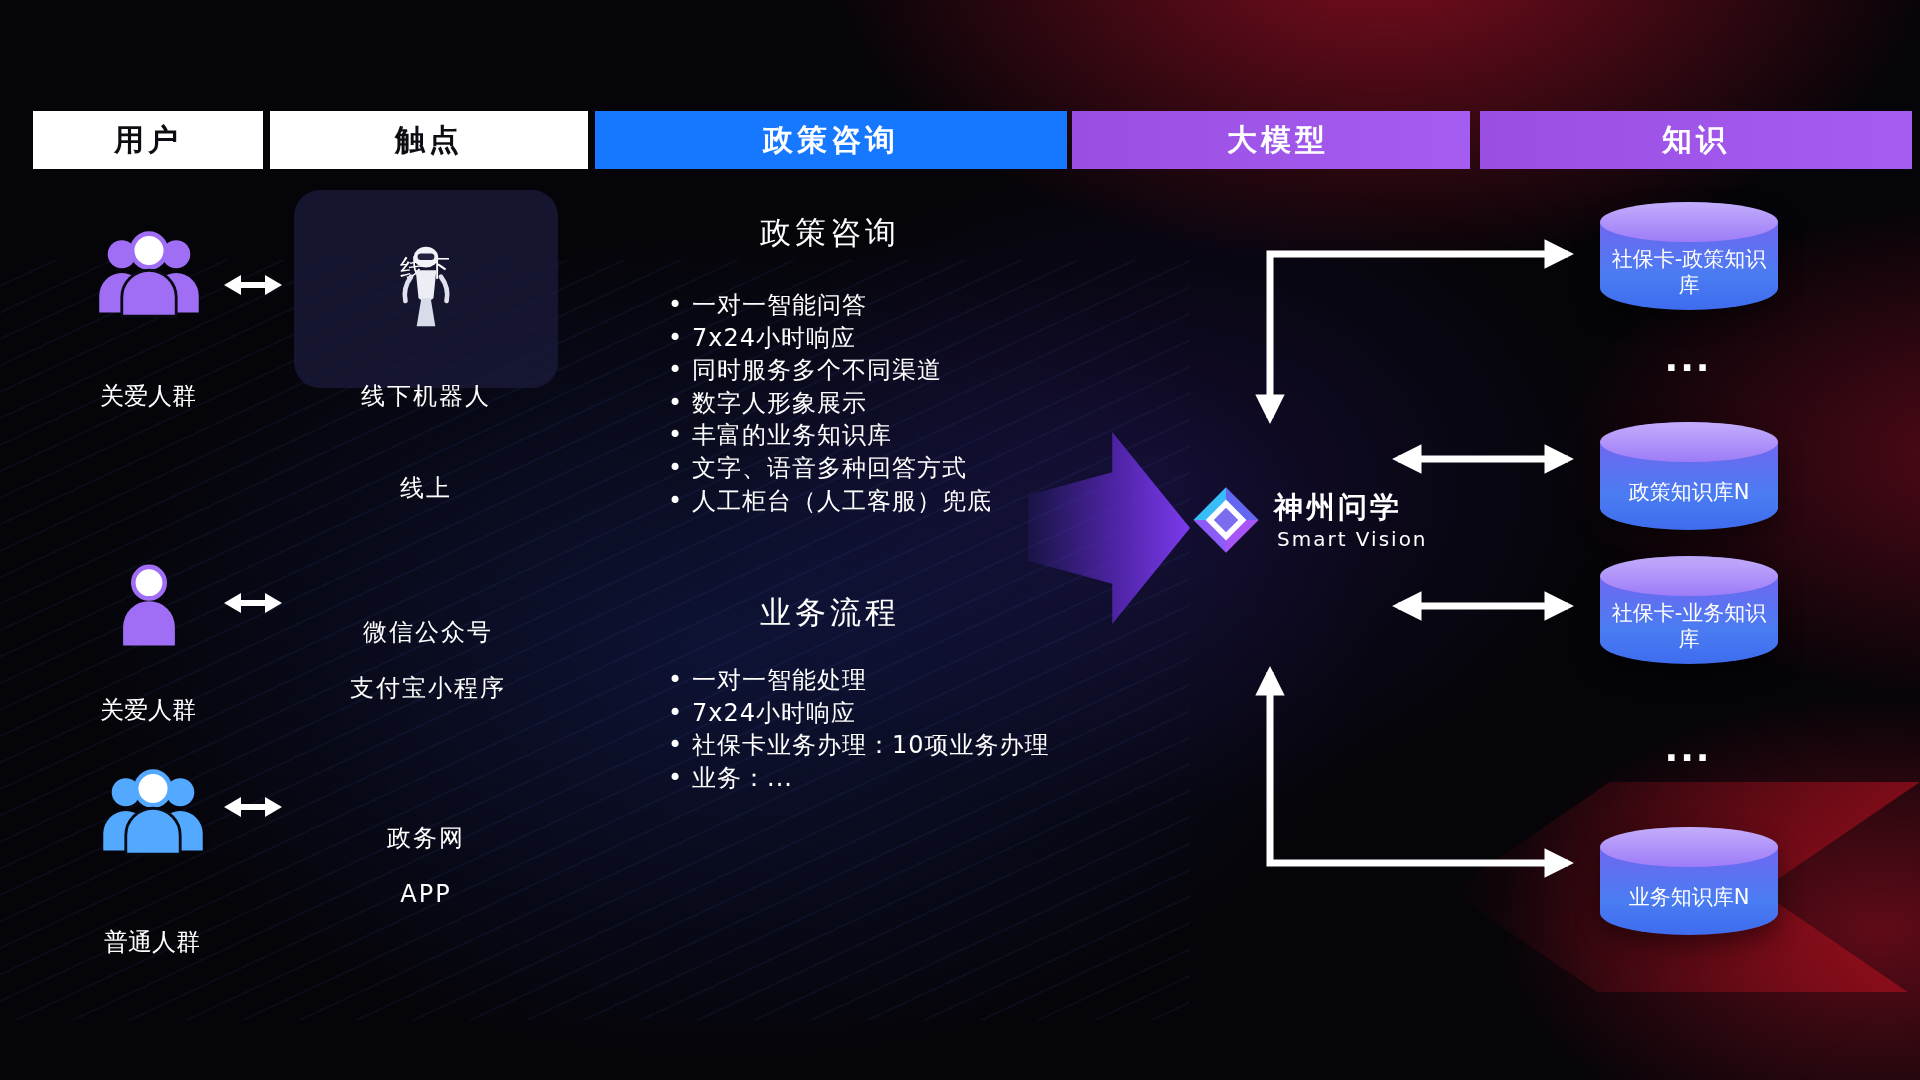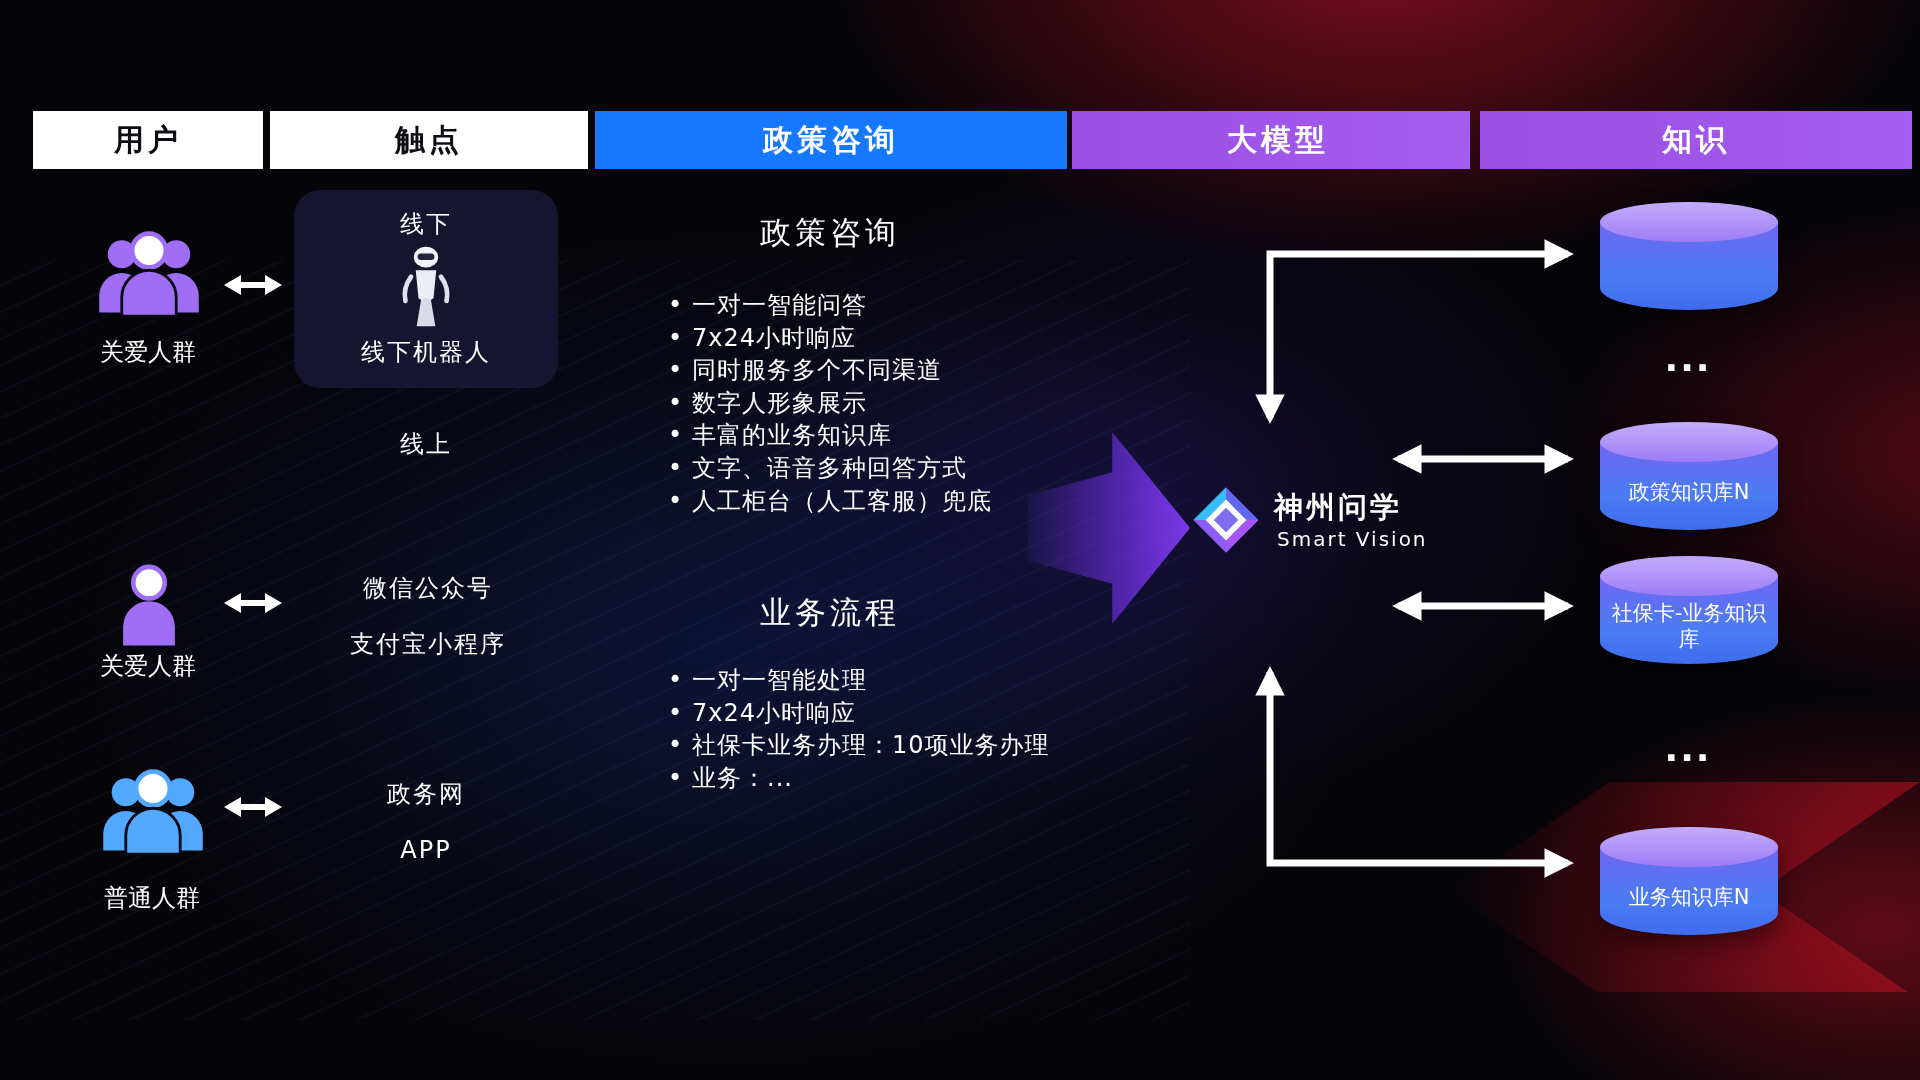--- a/index.html
+++ b/index.html
@@ -38,21 +38,21 @@
   .hdr-white{ background:#ffffff; color:#0c0c12; }
   .hdr-blue { background:#1677ff; color:#fff; }
   .hdr-purple{ background:linear-gradient(90deg,#9b4fe2,#a55cf0); color:#fff; }
   .h1{ left:33px;  width:230px; }
   .h2{ left:270px; width:318px; }
   .h3{ left:595px; width:472px; }
   .h4{ left:1072px;width:398px;padding-left:14px; }
   .h5{ left:1480px;width:432px; }
 
   .t{ position:absolute; color:#fff; }
-  .cx{ transform:translateX(-50%); white-space:nowrap; }
+  .cx{ transform:translateX(-50%); white-space:nowrap;margin-top:44px; }
 
   .user-label{ font-size:24px; }
   .touch-label{ font-size:24px; letter-spacing:2px; }
 
   .offline-card{
     position:absolute; left:294px; top:190px; width:264px; height:198px;
     background:rgba(28,28,62,.72); border-radius:26px;
   }
 
   .sec-title{ position:absolute; font-size:31px; letter-spacing:4px; transform:translateX(-50%); font-weight:500; }
@@ -219,20 +219,21 @@
       </marker>
     </defs>
     <path d="M1270 418 V254 H1568" stroke="#ffffff" stroke-width="7" fill="none" marker-start="url(#ah)" marker-end="url(#ah)"></path>
     <path d="M1398 459 H1568" stroke="#ffffff" stroke-width="7" fill="none" marker-start="url(#ah)" marker-end="url(#ah)"></path>
     <path d="M1398 606 H1568" stroke="#ffffff" stroke-width="7" fill="none" marker-start="url(#ah)" marker-end="url(#ah)"></path>
     <path d="M1270 672 V863 H1568" stroke="#ffffff" stroke-width="7" fill="none" marker-start="url(#ah)" marker-end="url(#ah)"></path>
   </svg>
 
   <div class="db" style="top:202px">
     <div class="db-top"></div>
+    <div class="db-label">社保卡-政策知识库</div>
   </div>
   <div class="dots" style="top:338px">...</div>
   <div class="db" style="top:556px">
     <div class="db-top"></div>
     <div class="db-label">社保卡-业务知识库</div>
   </div>
   <div class="db" style="top:422px">
     <div class="db-top"></div>
     <div class="db-label">政策知识库N</div>
   </div>

